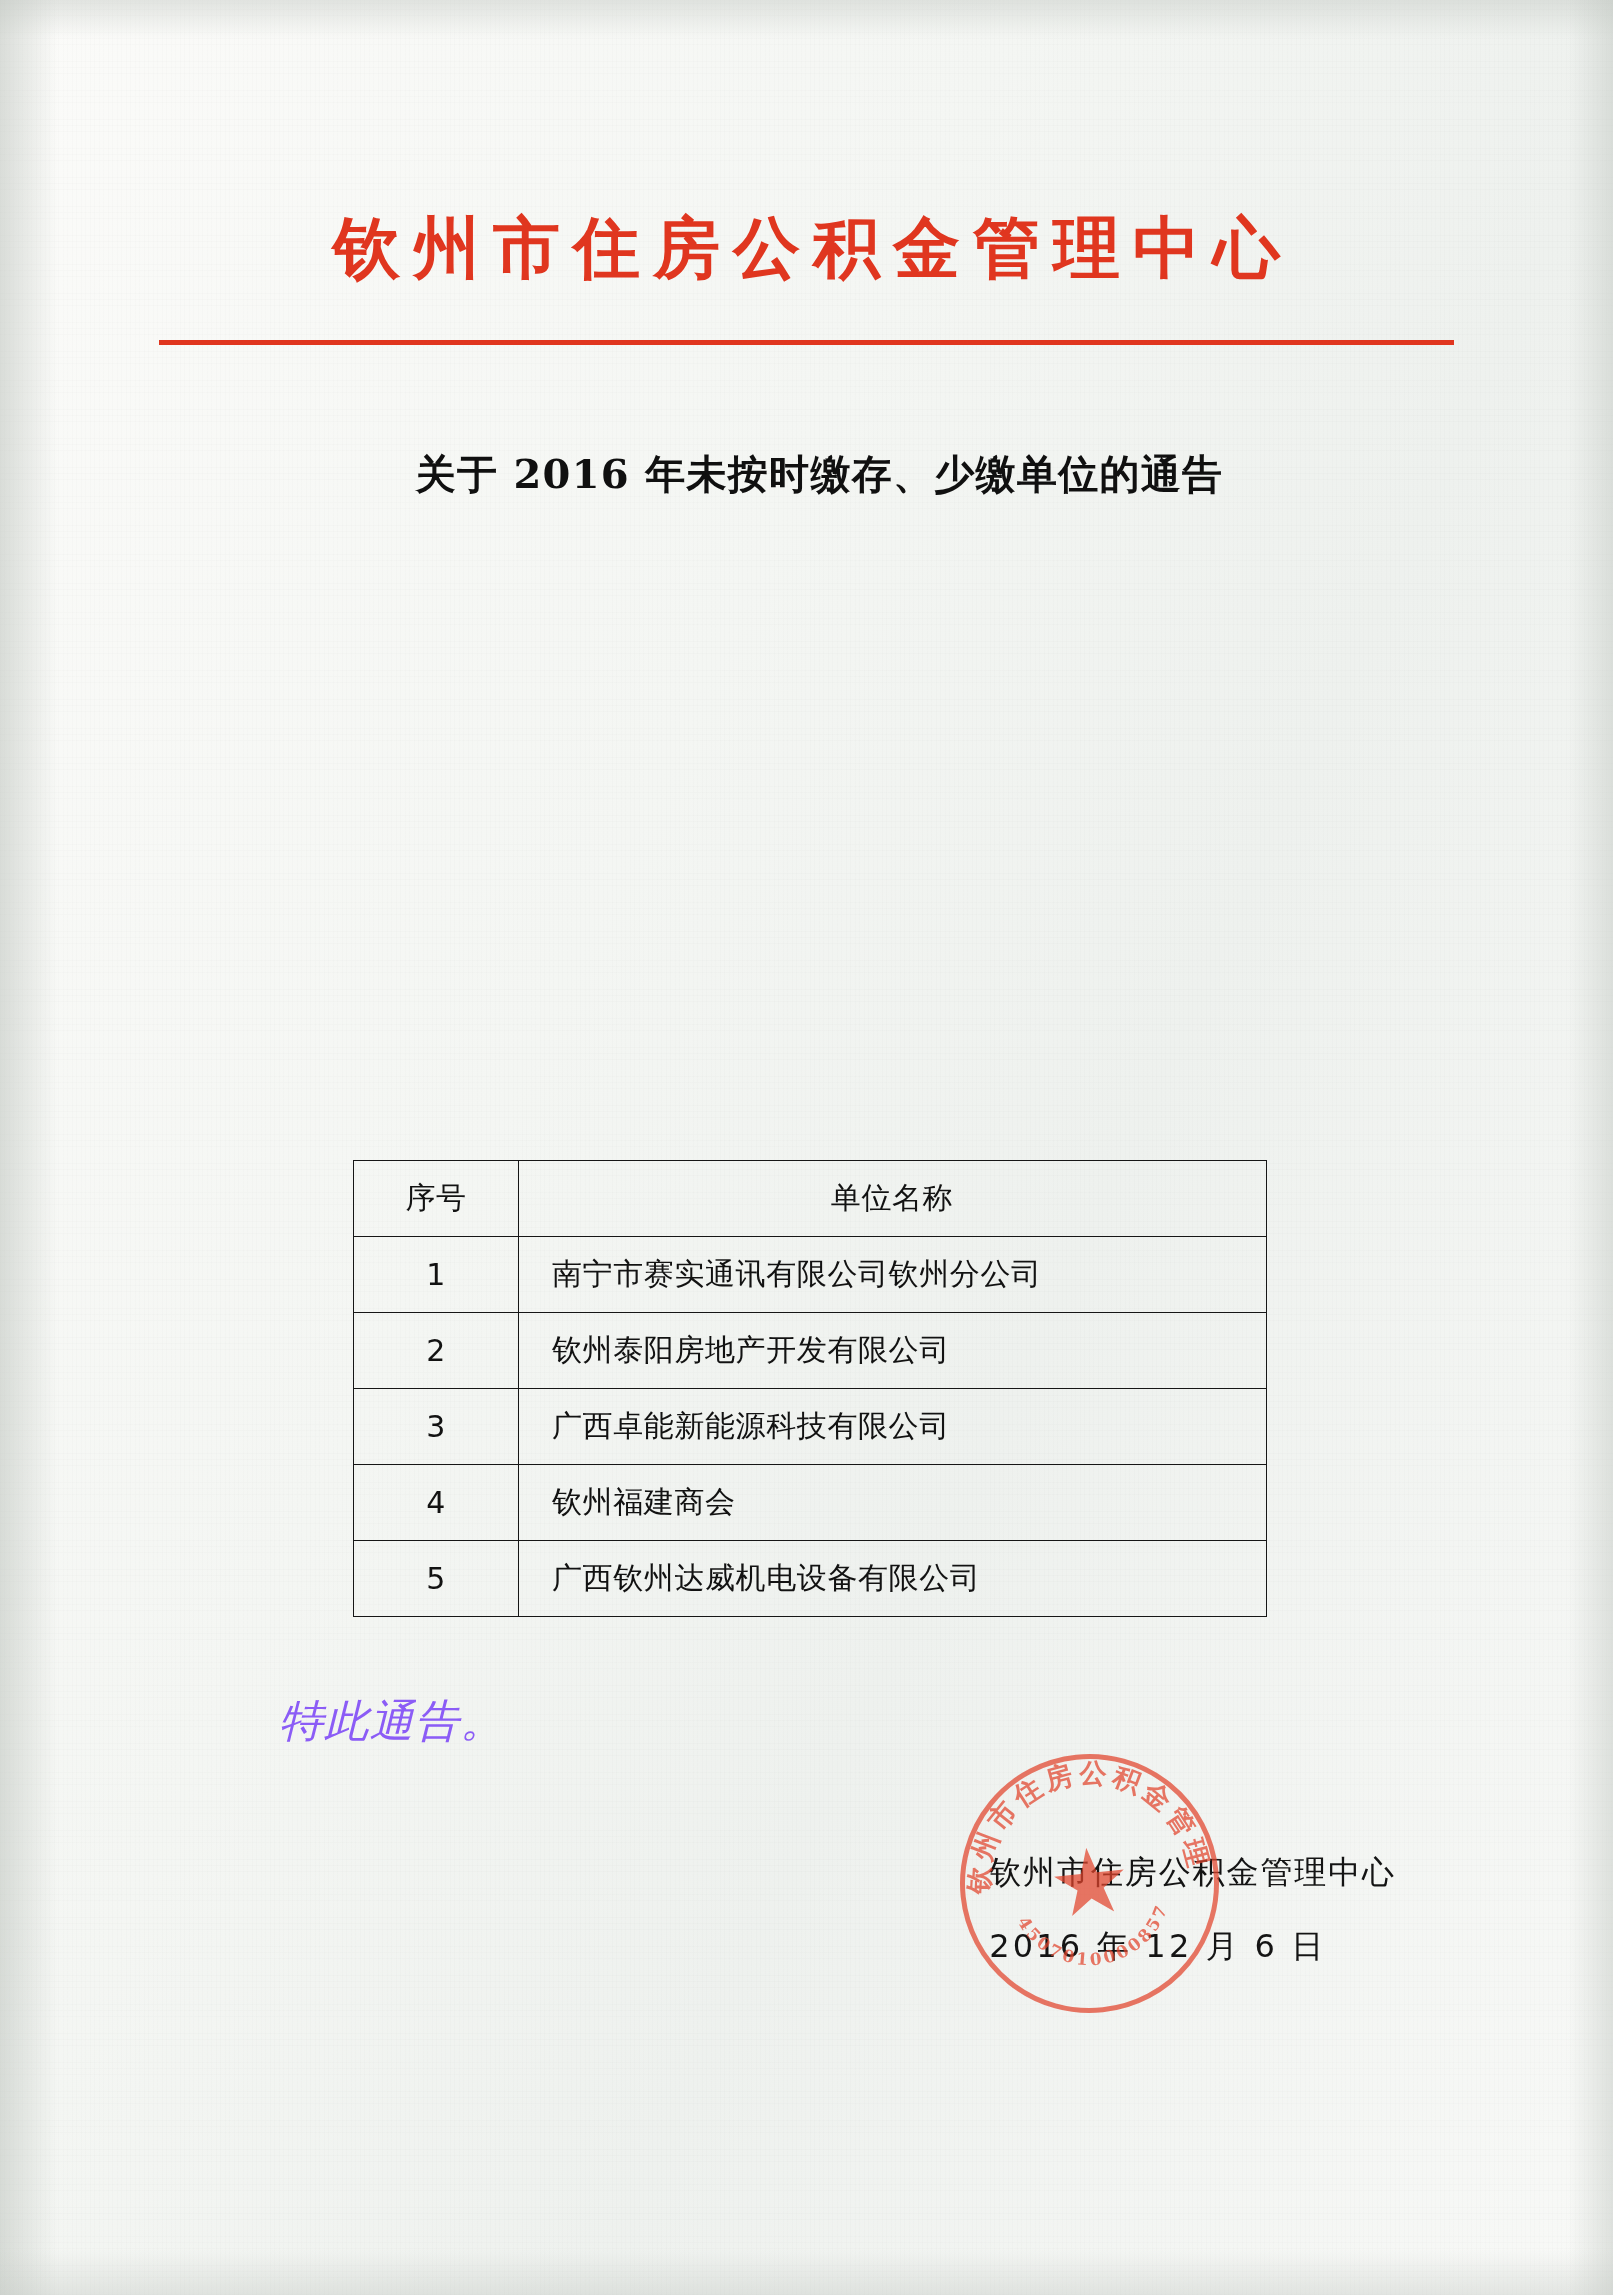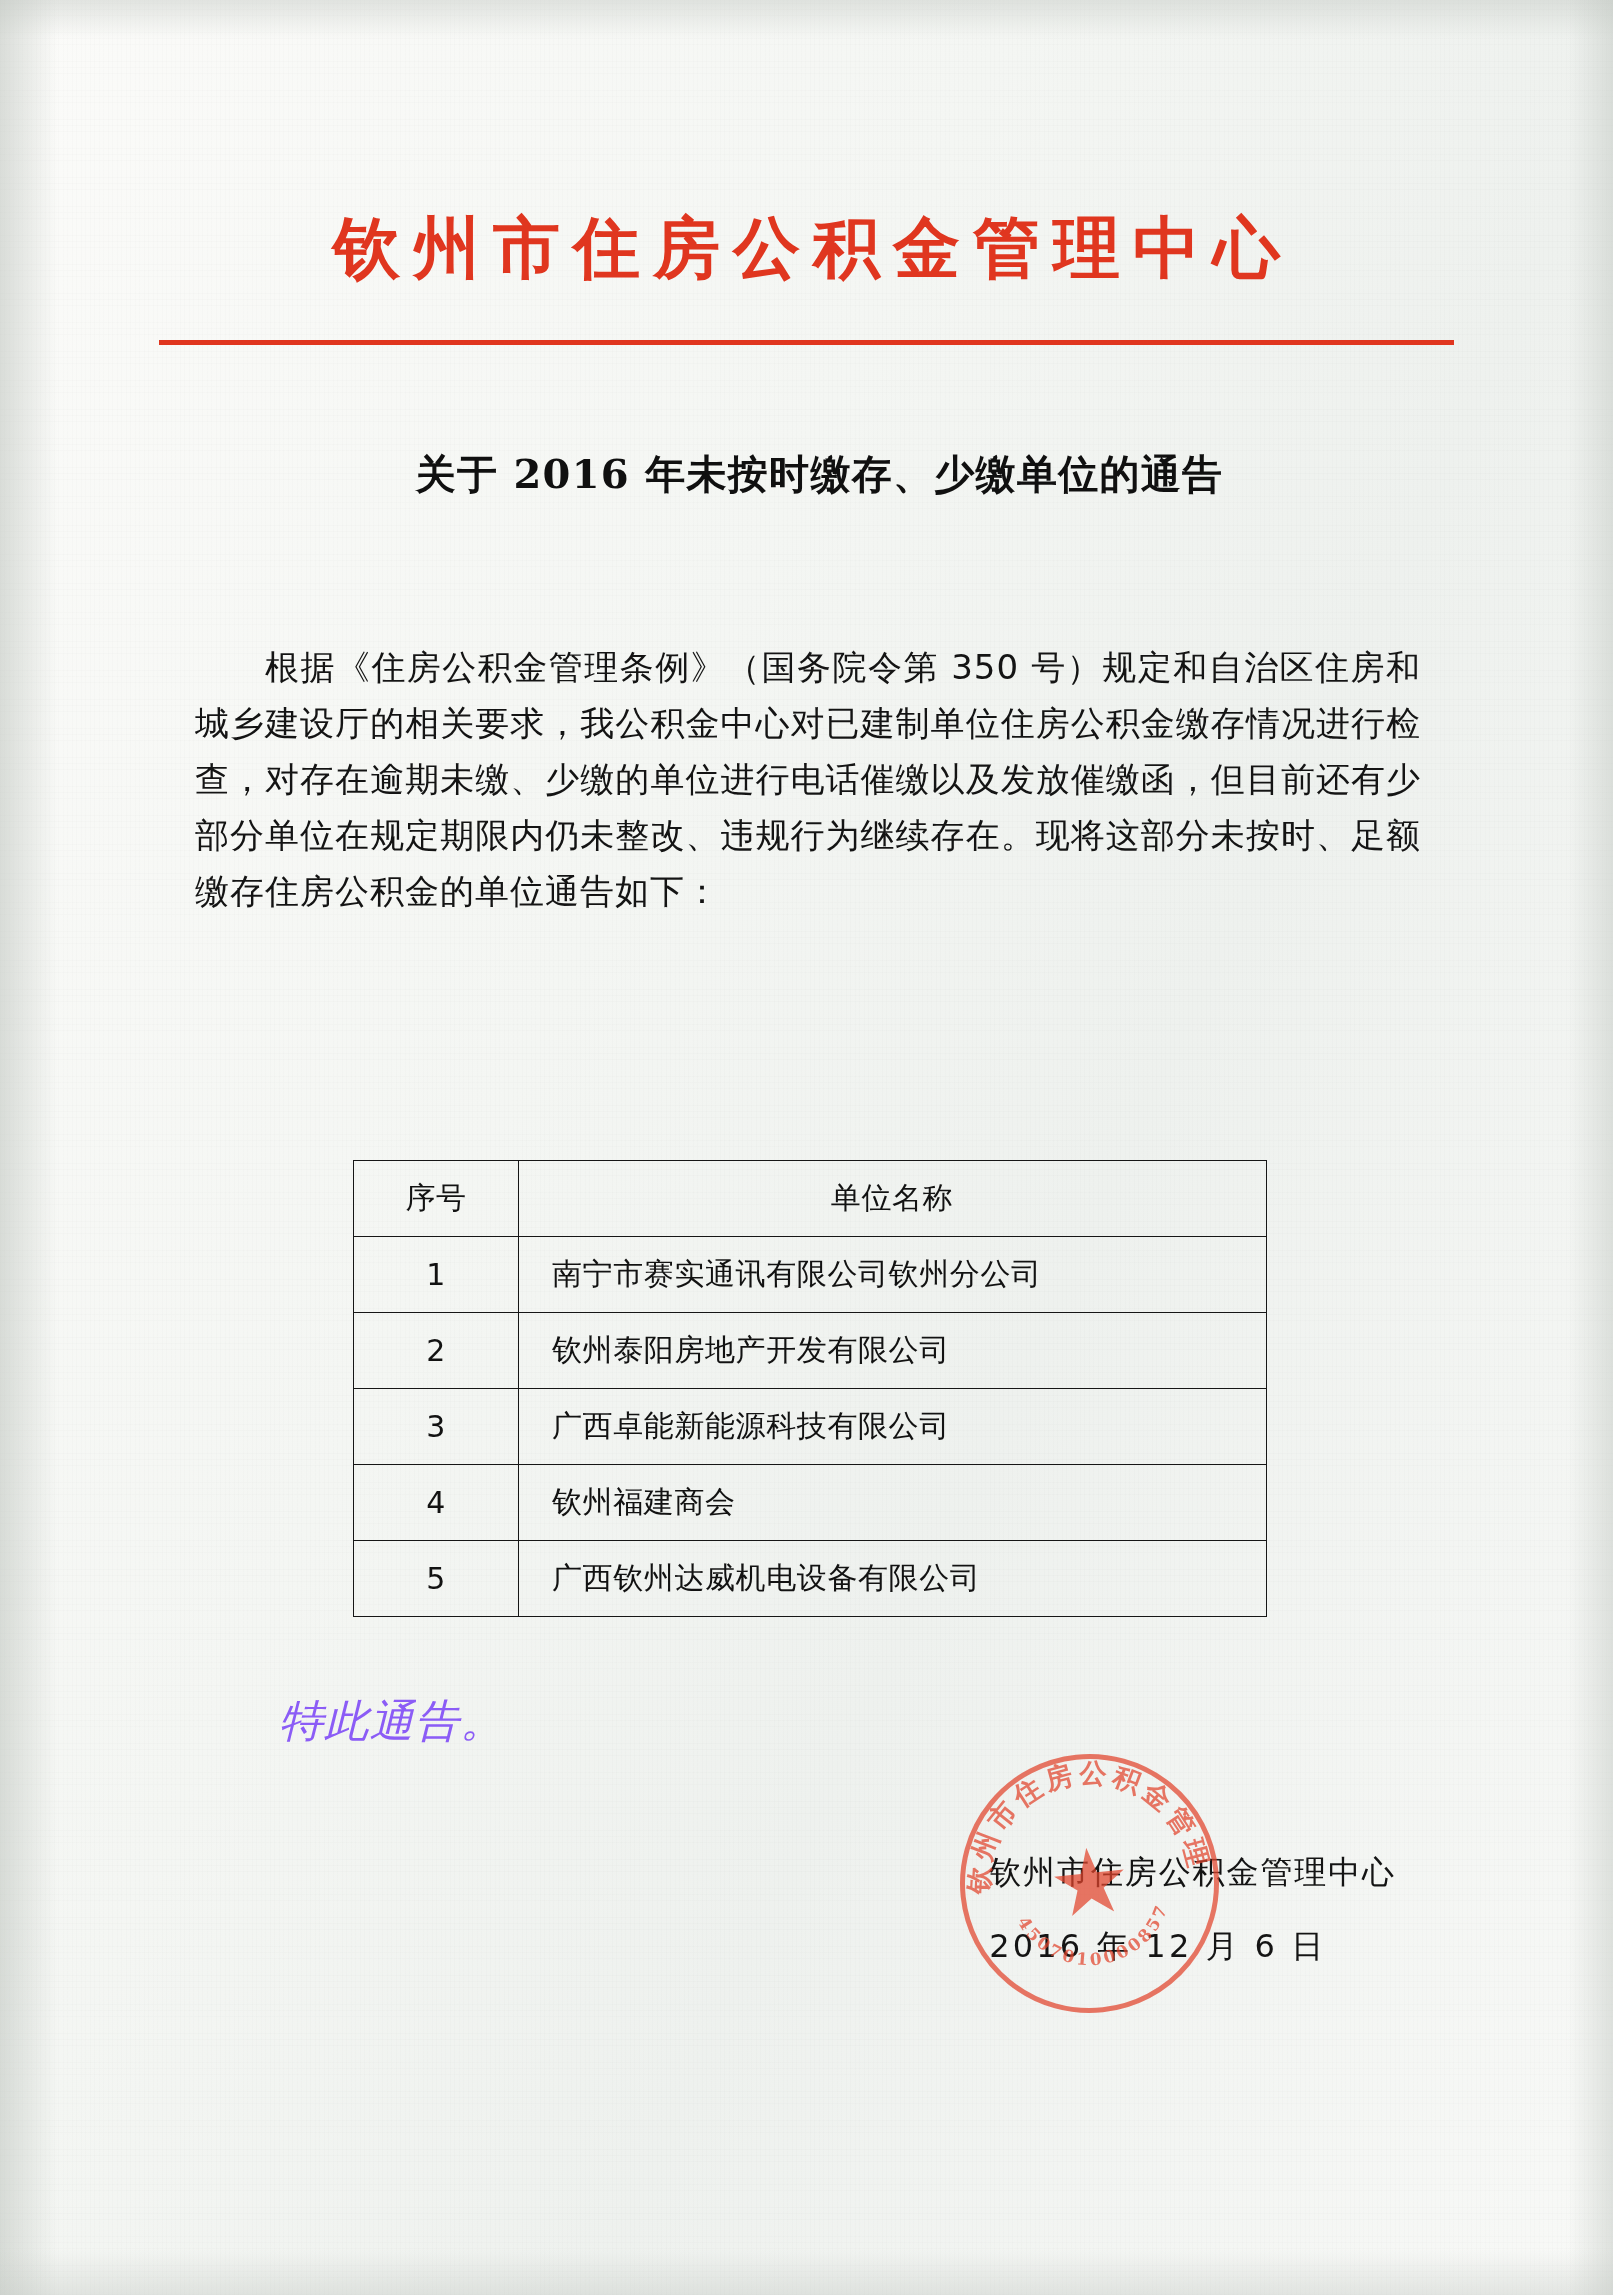--- a/index.html
+++ b/index.html
@@ -245,23 +245,20 @@
 
   <div class="content">
 
     <div class="masthead">
       <div class="masthead-title">钦州市住房公积金管理中心</div>
     </div>
     <div class="masthead-rule"></div>
 
     <div class="doc-title">关于 2016 年未按时缴存、少缴单位的通告</div>
 
-    <div class="body-block">
-      <p class="para">根据《住房公积金管理条例》（国务院令第 350 号）规定和自治区住房和城乡建设厅的相关要求，我公积金中心对已建制单位住房公积金缴存情况进行检查，对存在逾期未缴、少缴的单位进行电话催缴以及发放催缴函，但目前还有少部分单位在规定期限内仍未整改、违规行为继续存在。现将这部分未按时、足额缴存住房公积金的单位通告如下：</p>
-    </div>
 
     <div class="table-wrap">
       <table class="units">
         <thead>
           <tr>
             <th class="col-idx">序号</th>
             <th class="col-name">单位名称</th>
           </tr>
         </thead>
         <tbody>

